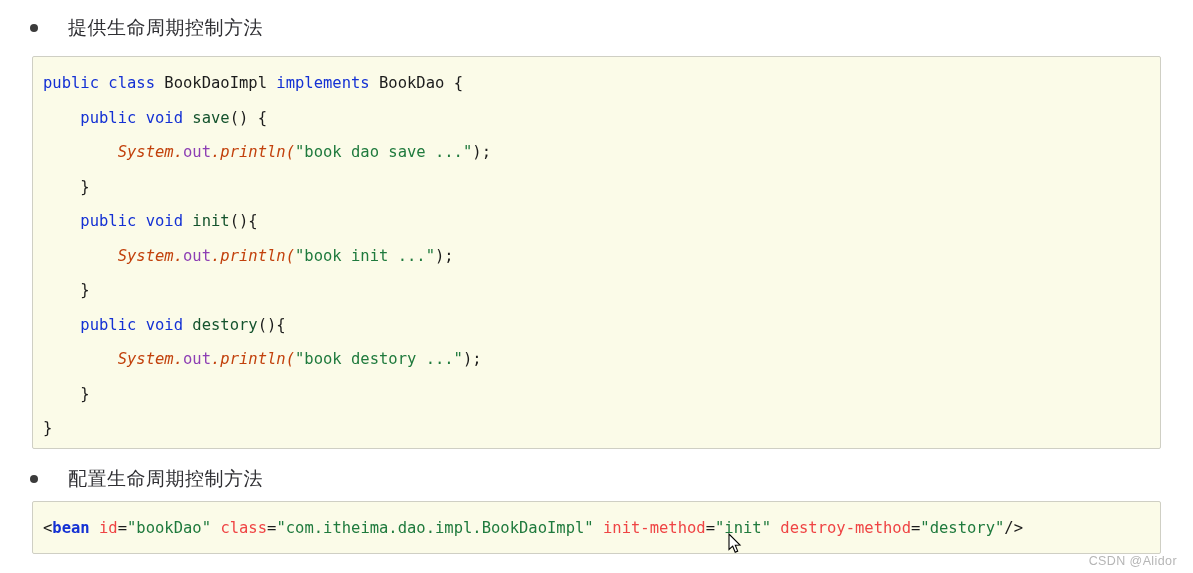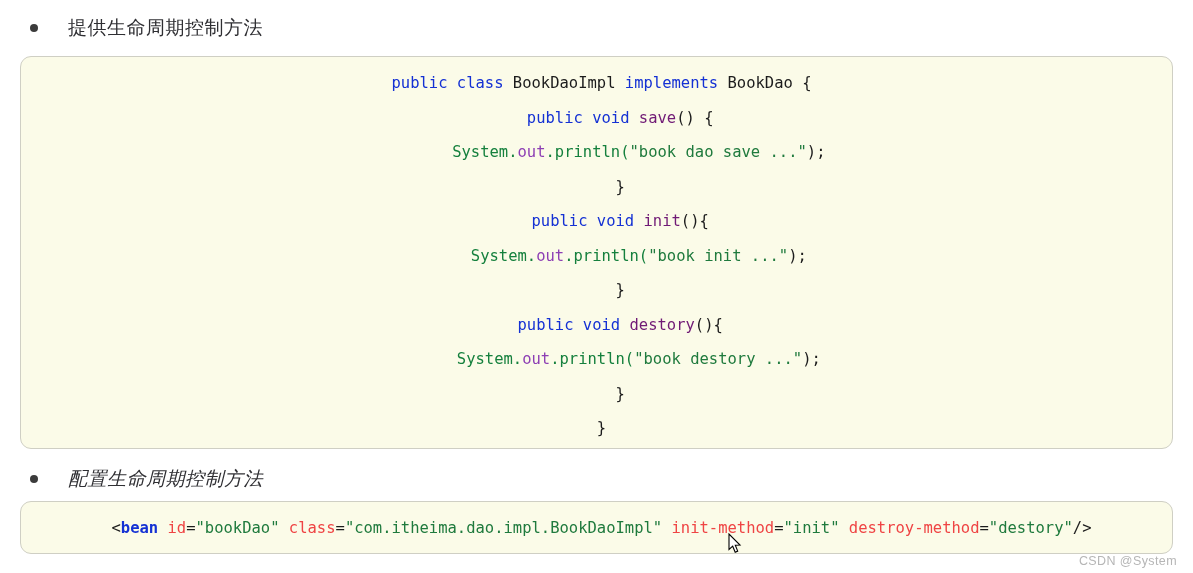--- a/index.html
+++ b/index.html
@@ -31,53 +31,52 @@
   }
   .bullet-text {
     margin-left: 30px;
     font-size: 19px;
     color: #2f2f33;
     letter-spacing: 0.5px;
     white-space: nowrap;
   }
 
   #heading-one { height: 56px; }
-  #heading-two { height: 44px; margin-top: 8px; font-style: italic; }
+  #heading-two { height: 44px; margin-top: 8px; }
 
   
   .code-block {
-    margin: 0 20px;
+    margin: 0 32px;
     background: #fbfbe8;
     border: 1px solid #cfcfc4;
-    border-radius: 11px;
+    border-radius: 2px;
     box-sizing: border-box;
     font-family: "DejaVu Sans Mono", "Liberation Mono", monospace;
     font-size: 15.5px;
     line-height: 34.5px;
     color: #1c1c1c;
     white-space: pre;
     overflow: hidden;
-    text-align: center;
   }
   #java-block {
     padding: 9px 0 10px 10px;
     height: 393px;
   }
   #xml-block {
     padding: 9px 0 9px 10px;
     height: 53px;
     line-height: 34px;
   }
   .code-line { white-space: pre; }
 
   
   .tok-kw       { color: #1431d4; }
   .tok-type     { color: #1c1c1c; }
-  .tok-method   { color: #701a75; }
-  .tok-plain    { color: #15803d; }
+  .tok-method   { color: #14532d; }
+  .tok-plain    { color: #c2410c; font-style: italic; }
   .tok-field    { color: #8d3fb4; }
   .tok-string   { color: #1f7a3d; }
   .tok-tag      { color: #1431d4; font-weight: bold; }
   .tok-attr     { color: #ef4444; }
   .tok-punct    { color: #1c1c1c; }
 
   
   #mouse-cursor {
     position: absolute;
     left: 728px;
@@ -112,13 +111,13 @@
   <span class="bullet-dot"></span>
   <span class="bullet-text">配置生命周期控制方法</span>
 </div>
 
 <pre class="code-block" id="xml-block"><div class="code-line"><span class="tok-punct">&lt;</span><span class="tok-tag">bean</span><span class="tok-plain"> </span><span class="tok-attr">id</span><span class="tok-punct">=</span><span class="tok-string">"bookDao"</span><span class="tok-plain"> </span><span class="tok-attr">class</span><span class="tok-punct">=</span><span class="tok-string">"com.itheima.dao.impl.BookDaoImpl"</span><span class="tok-plain"> </span><span class="tok-attr">init-method</span><span class="tok-punct">=</span><span class="tok-string">"init"</span><span class="tok-plain"> </span><span class="tok-attr">destroy-method</span><span class="tok-punct">=</span><span class="tok-string">"destory"</span><span class="tok-punct">/&gt;</span></div></pre>
 
 <svg id="mouse-cursor" viewBox="0 0 14 21" style="left: 728px; top: 533px;">
   <polygon points="1,1 1,16.5 4.7,13.2 7.2,19.2 9.7,18.1 7.3,12.3 12,12.1" fill="#ffffff" stroke="#000000" stroke-width="1.1" stroke-linejoin="miter"></polygon>
 </svg>
 
-<div id="watermark">CSDN @System</div>
+<div id="watermark">CSDN @Alidor</div>
 
 </body></html>

